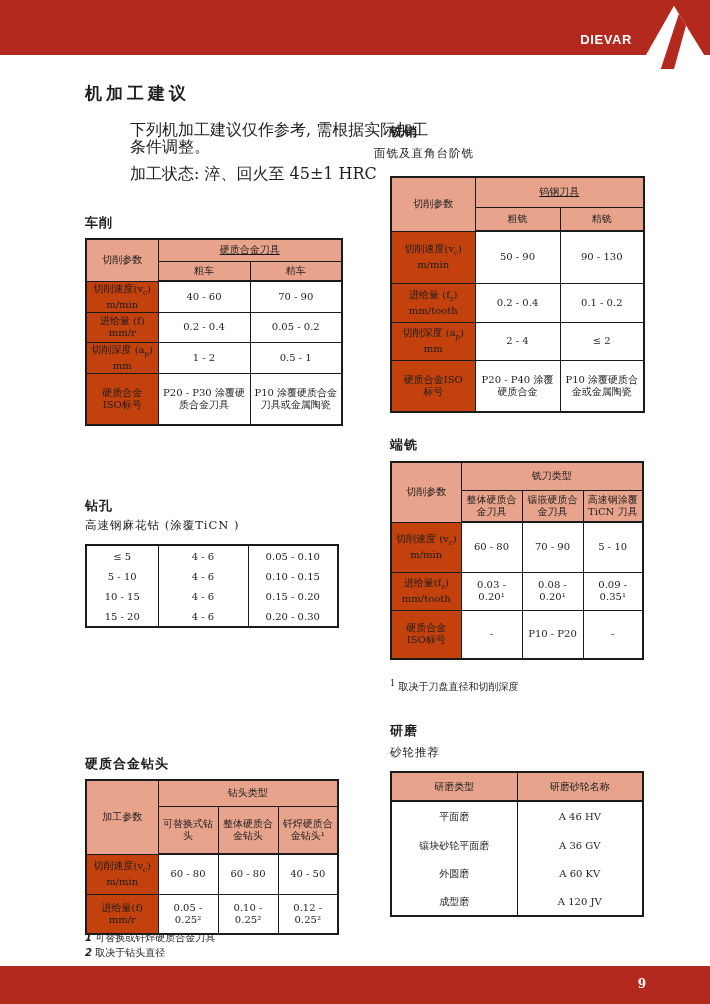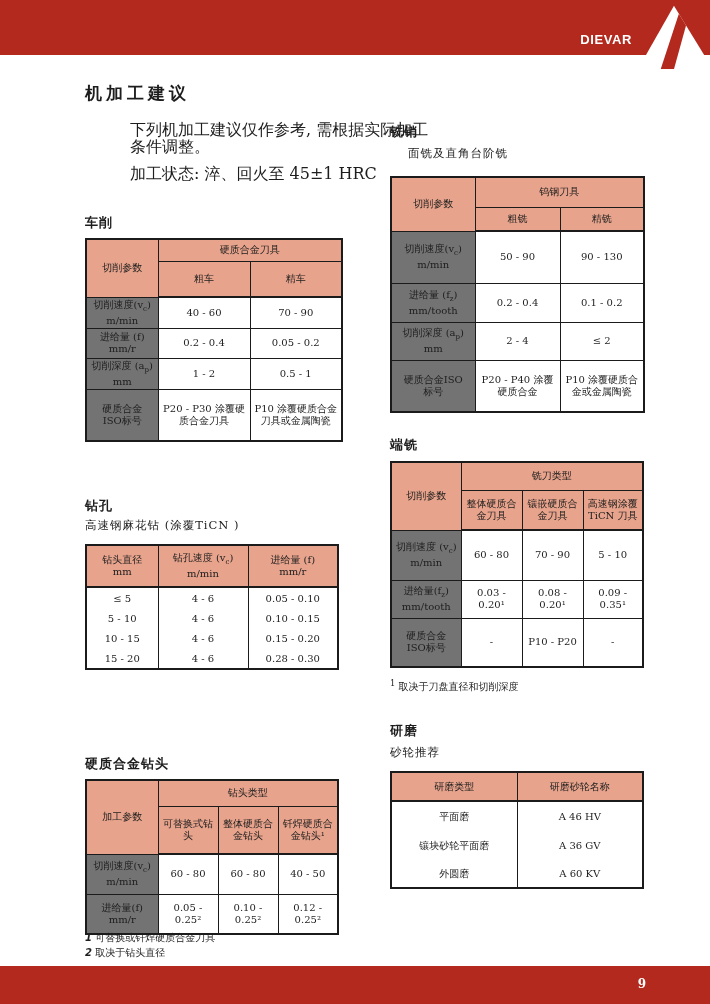--- a/index.html
+++ b/index.html
@@ -25,22 +25,22 @@
           font-size:13px;letter-spacing:1px;}
   .h-kai{font-family:"DejaVu Serif",serif;font-weight:bold;font-size:13px;letter-spacing:1px;}
   .subtt{font-size:11.5px;letter-spacing:1px;}
 
   
   table.spec{border-collapse:collapse;table-layout:fixed;border:2px solid #1b1b1b;
              font-family:"DejaVu Serif",serif;font-size:10px;color:#1d1d1d;}
   table.spec th,table.spec td{border:1px solid #1b1b1b;text-align:center;
              padding:1px 2px;line-height:12px;font-weight:normal;overflow:hidden;}
   .hd{background:#e7a38c;}          
-  .lb{background:#737373;}          
-  .group{border-bottom:none;}
+  .lb{background:#c2410c;}          
+  .group{border-bottom:none;text-decoration:underline;}
   .nogap{border-top:none;margin-left:28px;}
   tr.sep > th, tr.sep > td{border-bottom-width:2px;}
   td.plabel,th.plabel-h{border-right-width:2px;}
   tr.open td{border-top:none;border-bottom:none;}
   sub{font-size:7px;}
   td.la,th.la{text-align:left;padding-left:9px;}
   .fn{font-size:10px;line-height:15px;}
   .fnm{font-style:italic;font-weight:bold;font-family:"DejaVu Sans",sans-serif;font-size:10px;}
 </style>
 </head>
@@ -72,21 +72,21 @@
     <colgroup>
         <col style="width:72px">
         <col style="width:92px">
         <col style="width:92px">
       </colgroup>
     <tbody>
         <tr style="height:22px">
       <th class="hd plabel-h" rowspan="2">切削参数</th>
       <th class="hd group" colspan="2">硬质合金刀具</th>
     </tr>
-    <tr class="sep" style="height:36px">
+    <tr class="sep" style="height:20px">
       <th class="hd nogap">粗车</th>
       <th class="hd nogap">精车</th>
     </tr>
     <tr style="height:30px">
       <td class="lb plabel"><span>切削速度(v</span><sub>c</sub><span>)</span><br><span>m/min</span></td>
       <td>40 - 60</td>
       <td>70 - 90</td>
     </tr>
     <tr style="height:30px">
       <td class="lb plabel"><span>进给量 (f)</span><br><span>mm/r</span></td>
@@ -108,44 +108,39 @@
 
   <div class="abs h-sans" style="left:85px;top:497px">钻孔</div>
   <div class="abs subtt" style="left:85px;top:518px">高速钢麻花钻 (涂覆TiCN )</div>
   <table class="spec abs" style="left:85px;top:544px">
     <colgroup>
         <col style="width:72px">
         <col style="width:90px">
         <col style="width:90px">
       </colgroup>
     <tbody>
-        <tr class="sep" style="height:42px">
-      <th class="hd"><span>钻头直径</span><br><span>mm</span></th>
-      <th class="hd"><span>钻孔速度 (v</span><sub>c</sub><span>)</span><br><span>m/min</span></th>
-      <th class="hd"><span>进给量 (f)</span><br><span>mm/r</span></th>
-    </tr>
     <tr class="open" style="height:22px">
       <td>≤ 5</td>
       <td>4 - 6</td>
       <td>0.05 - 0.10</td>
     </tr>
     <tr class="open" style="height:20px">
       <td>5 - 10</td>
       <td>4 - 6</td>
       <td>0.10 - 0.15</td>
     </tr>
     <tr class="open" style="height:20px">
       <td>10 - 15</td>
       <td>4 - 6</td>
       <td>0.15 - 0.20</td>
     </tr>
     <tr class="open" style="height:20px">
       <td>15 - 20</td>
       <td>4 - 6</td>
-      <td>0.28 - 0.30</td>
+      <td>0.20 - 0.30</td>
     </tr>
   </tbody>
     </table>
 
   <div class="abs h-kai" style="left:85px;top:755px">硬质合金钻头</div>
   <table class="spec abs" style="left:85px;top:779px">
     <colgroup>
         <col style="width:72px">
         <col style="width:60px">
         <col style="width:60px">
@@ -176,21 +171,21 @@
   </tbody>
     </table>
   <div class="abs fn" style="left:85px;top:930px">
     <span class="fnm">1</span>
     <span>可替换或钎焊硬质合金刀具</span><br>
     <span class="fnm">2</span>
     <span>取决于钻头直径</span>
   </div>
 
   <div class="abs h-sans" style="left:390px;top:123px">铣销</div>
-  <div class="abs subtt" style="left:408px;top:146px">面铣及直角台阶铣</div>
+  <div class="abs subtt" style="left:374px;top:146px">面铣及直角台阶铣</div>
   <table class="spec abs" style="left:390px;top:176px">
     <colgroup>
         <col style="width:84px">
         <col style="width:85px">
         <col style="width:84px">
       </colgroup>
     <tbody>
         <tr style="height:30px">
       <th class="hd plabel-h" rowspan="2">切削参数</th>
       <th class="hd group" colspan="2">钨钢刀具</th>
@@ -228,21 +223,21 @@
         <col style="width:70px">
         <col style="width:61px">
         <col style="width:61px">
         <col style="width:60px">
       </colgroup>
     <tbody>
         <tr style="height:28px">
       <th class="hd plabel-h" rowspan="2">切削参数</th>
       <th class="hd" colspan="3">铣刀类型</th>
     </tr>
-    <tr class="sep" style="height:40px">
+    <tr class="sep" style="height:32px">
       <th class="hd">整体硬质合金刀具</th>
       <th class="hd">镶嵌硬质合金刀具</th>
       <th class="hd">高速钢涂覆TiCN 刀具</th>
     </tr>
     <tr style="height:50px">
       <td class="lb plabel"><span>切削速度 (v</span><sub>c</sub><span>)</span><br><span>m/min</span></td>
       <td>60 - 80</td>
       <td>70 - 90</td>
       <td>5 - 10</td>
     </tr>
@@ -282,19 +277,23 @@
       <td>A 46 HV</td>
     </tr>
     <tr class="open" style="height:28px">
       <td class="la">镶块砂轮平面磨</td>
       <td>A 36 GV</td>
     </tr>
     <tr class="open" style="height:28px">
       <td class="la">外圆磨</td>
       <td>A 60 KV</td>
     </tr>
+    <tr class="open" style="height:28px">
+      <td class="la">成型磨</td>
+      <td>A 120 JV</td>
+    </tr>
   </tbody>
     </table>
 
   <div class="abs botbar"></div>
   <div class="abs pagenum">9</div>
 
 </div>
 
 </body></html>

